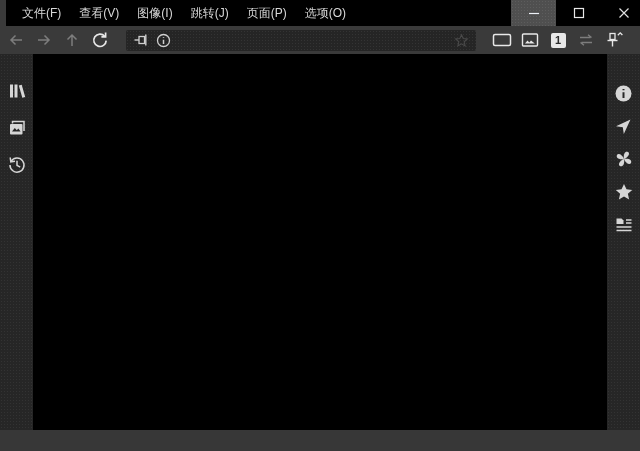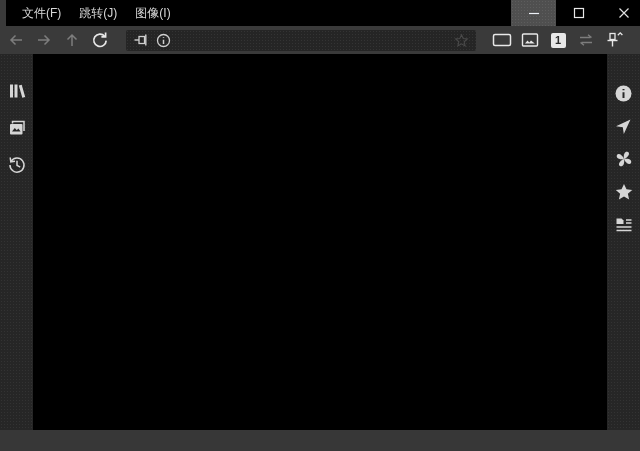--- a/index.html
+++ b/index.html
@@ -44,22 +44,25 @@
   #content-area { position:absolute; left:33px; top:54px; width:574px; height:376px; background:#000; }
   #bottombar { position:absolute; left:0; top:430px; width:640px; height:21px; background:#373737; }
   svg { display:block; }
 </style>
 </head>
 <body>
 
 <div id="titlebar">
   <div id="menubar">
     <span class="menu-item">文件(F)</span>
+    <span class="menu-item">查看(V)</span>
+    <span class="menu-item">图像(I)</span>
     <span class="menu-item">跳转(J)</span>
-    <span class="menu-item">图像(I)</span>
+    <span class="menu-item">页面(P)</span>
+    <span class="menu-item">选项(O)</span>
   </div>
   <span id="app-title">NeeView 42.0</span>
   <div id="win-controls">
     <div class="win-btn hovered">
       <span>
         <svg width="12" height="12" viewBox="0 0 12 12">
             <path d="M1 6.5 H11" stroke="#eef2f8" stroke-width="1.2"></path>
           </svg>
       </span>
     </div>

